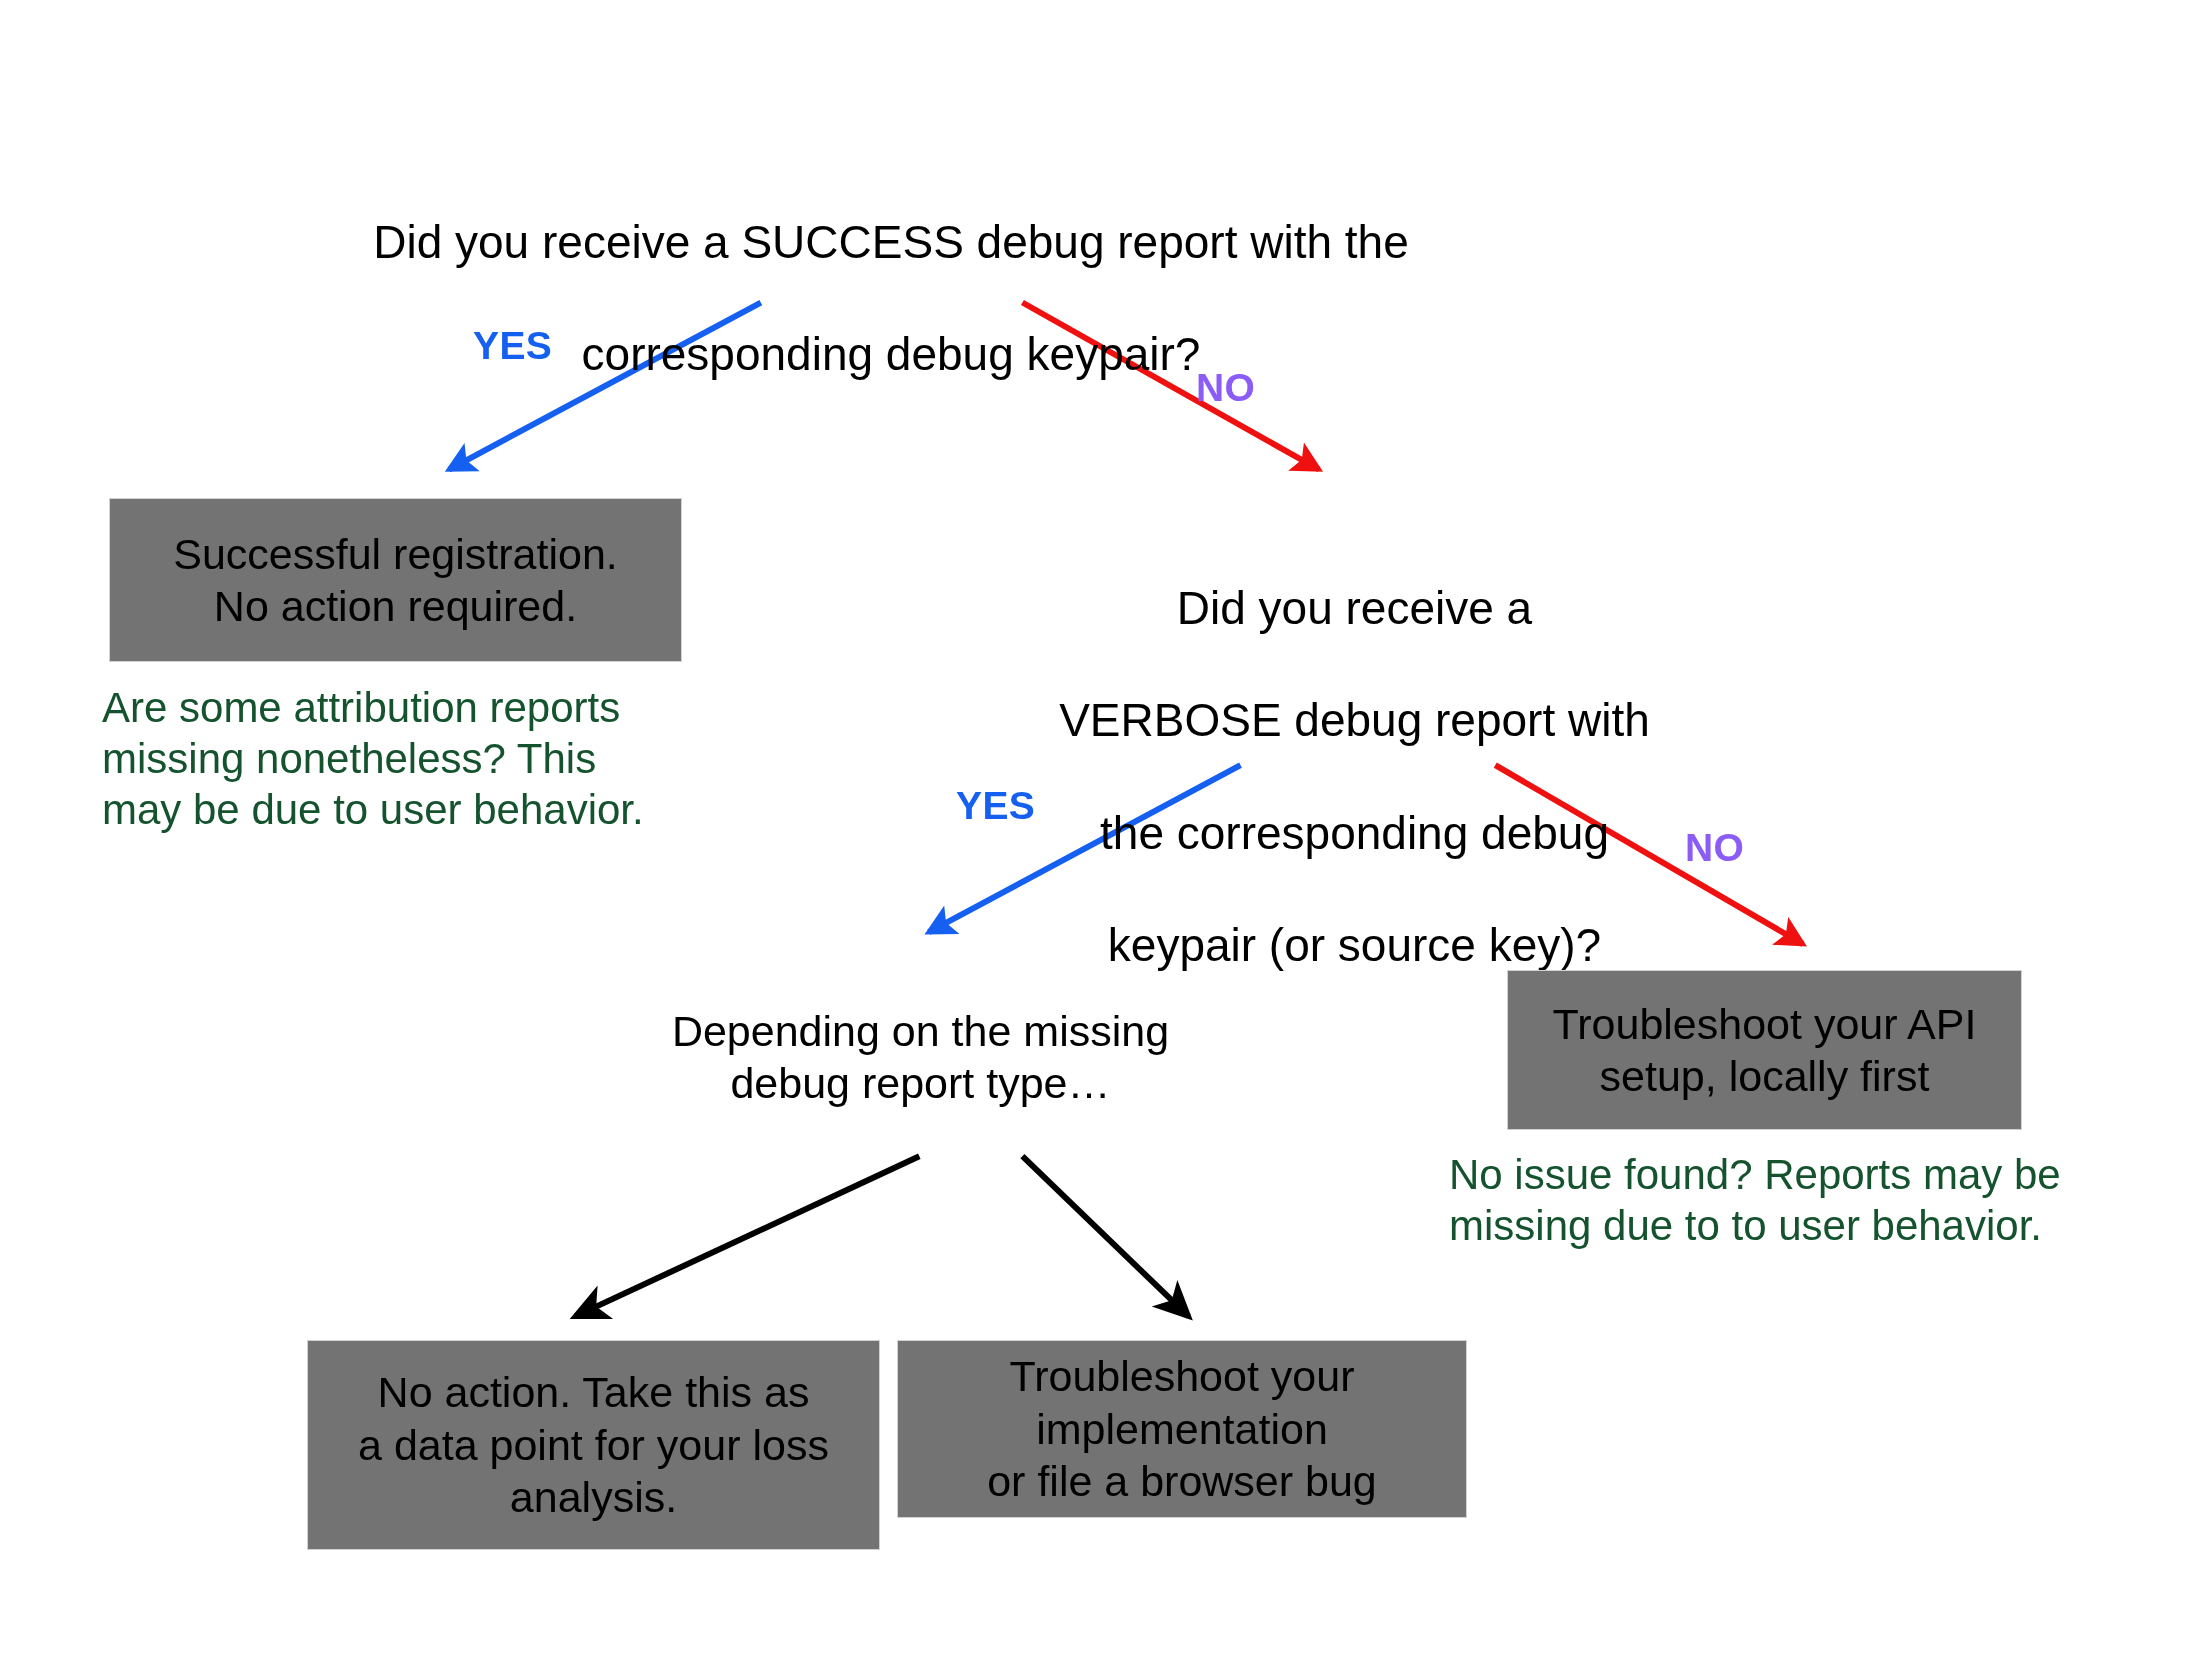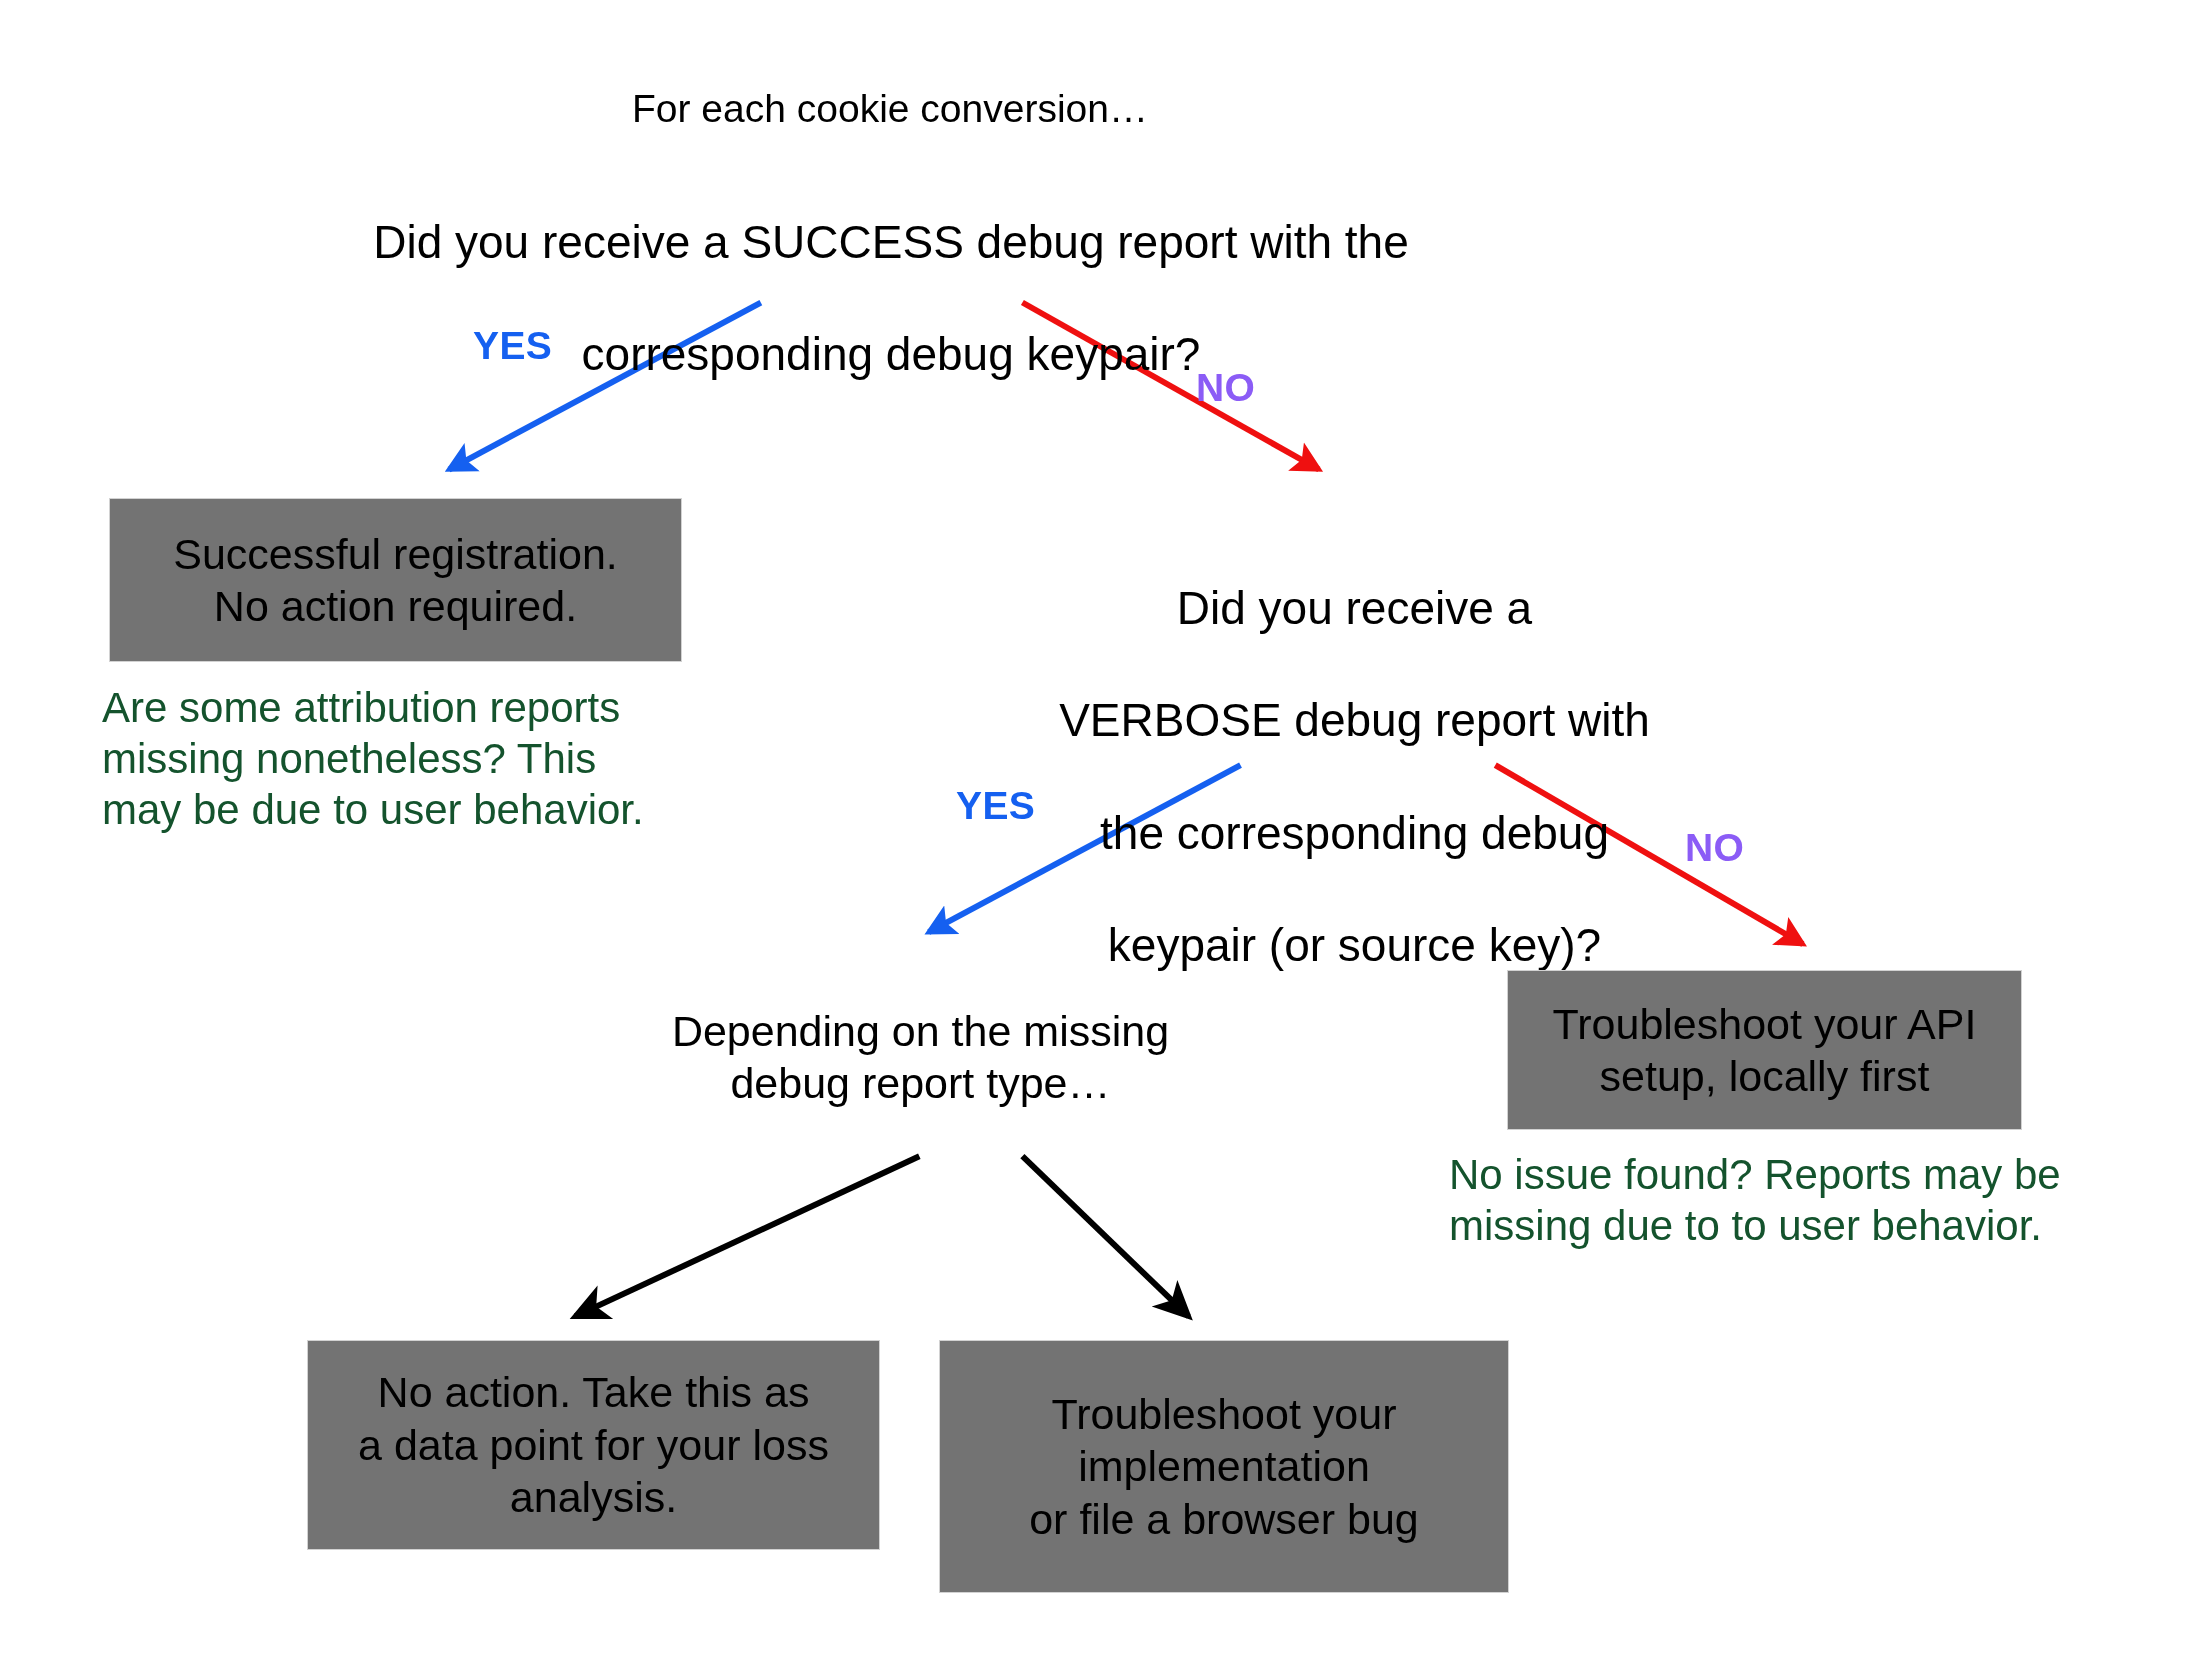--- a/index.html
+++ b/index.html
@@ -100,21 +100,20 @@
 
     <line x1="1456" y1="898" x2="1090" y2="1094" stroke="#1560f0" stroke-width="7" marker-end="url(#head-blue)"></line>
 
     <line x1="1755" y1="898" x2="2116" y2="1108" stroke="#ef1010" stroke-width="7" marker-end="url(#head-red)"></line>
 
     <line x1="1079" y1="1357" x2="675" y2="1545" stroke="#000000" stroke-width="7" marker-end="url(#head-black)"></line>
 
     <line x1="1200" y1="1357" x2="1395" y2="1545" stroke="#000000" stroke-width="7" marker-end="url(#head-black)"></line>
   </svg>
 
-  <div class="node-text root-label" style="left:498px; top:85px; width:784px;">For each cookie conversion…</div>
 
   <div class="node-text question" style="left:256px; top:158px; width:1270px;">
     <span>Did you receive a </span><span class="em">SUCCESS debug report</span><span> with the</span><br>
     <span>corresponding debug keypair?</span>
   </div>
 
   <div class="edge-label yes" style="left:473px; top:324px;">YES</div>
 
   <div class="edge-label no" style="left:1196px; top:328px;">NO</div>
 
@@ -142,18 +141,18 @@
   <div class="box" style="left:1507px; top:970px; width:515px; height:160px;">Troubleshoot your API
 setup, locally first</div>
 
   <div class="caption" style="left:1449px; top:1149px; width:682px;">No issue found? Reports may be
 missing due to to user behavior.</div>
 
   <div class="box" style="left:307px; top:1340px; width:573px; height:210px;">No action. Take this as
 a data point for your loss
 analysis.</div>
 
-  <div class="box" style="left:939px; top:1340px; width:570px; height:253px;">Troubleshoot your
+  <div class="box" style="left:897px; top:1340px; width:570px; height:178px;">Troubleshoot your
 implementation
 or file a browser bug</div>
 
 </div>
 
 
 </body></html>

